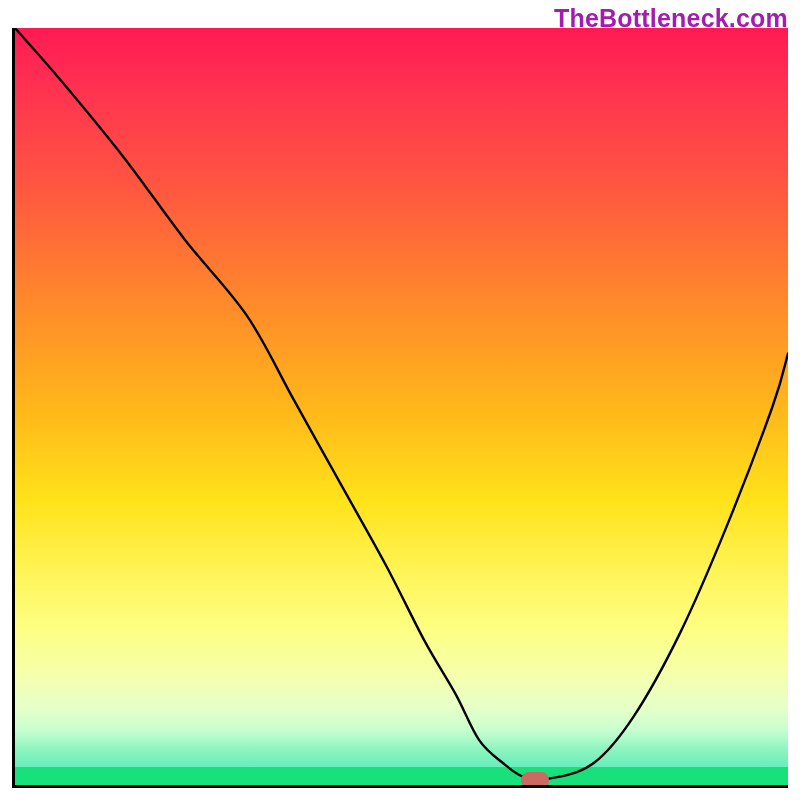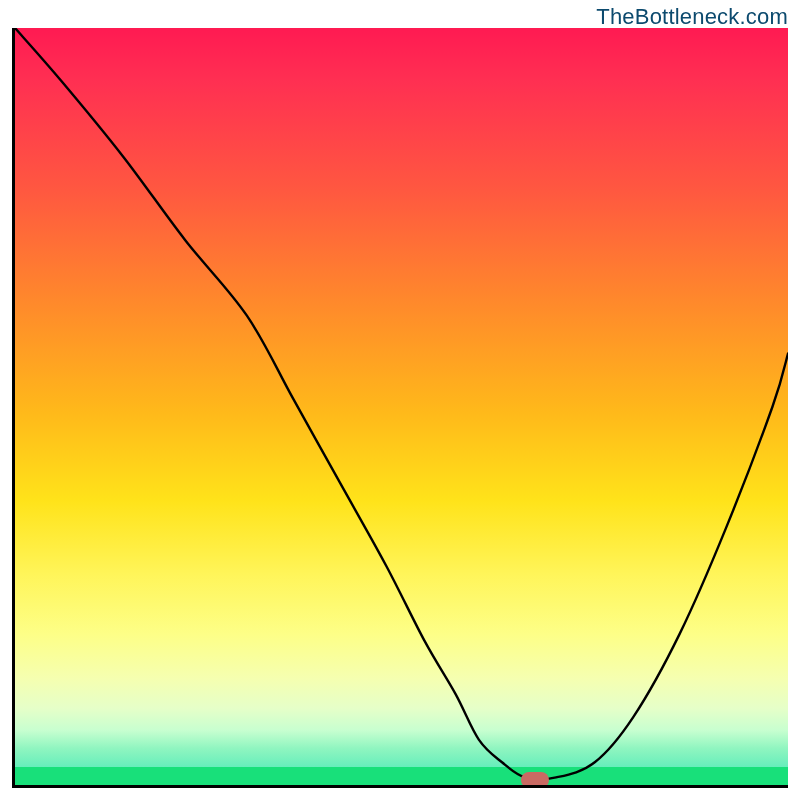--- a/index.html
+++ b/index.html
@@ -13,23 +13,23 @@
   }
   .stage {
     position: relative;
     width: 800px;
     height: 800px;
   }
   .watermark {
     position: absolute;
     top: 4px;
     right: 12px;
-    font-size: 22px;
-    font-weight: 400;
-    color: #0c4a6e;
+    font-size: 25px;
+    font-weight: 700;
+    color: #a21caf;
     letter-spacing: 0.2px;
     z-index: 5;
     user-select: none;
   }
   .plot-frame {
     position: absolute;
     left: 12px;
     top: 28px;
     width: 776px;
     height: 760px;

